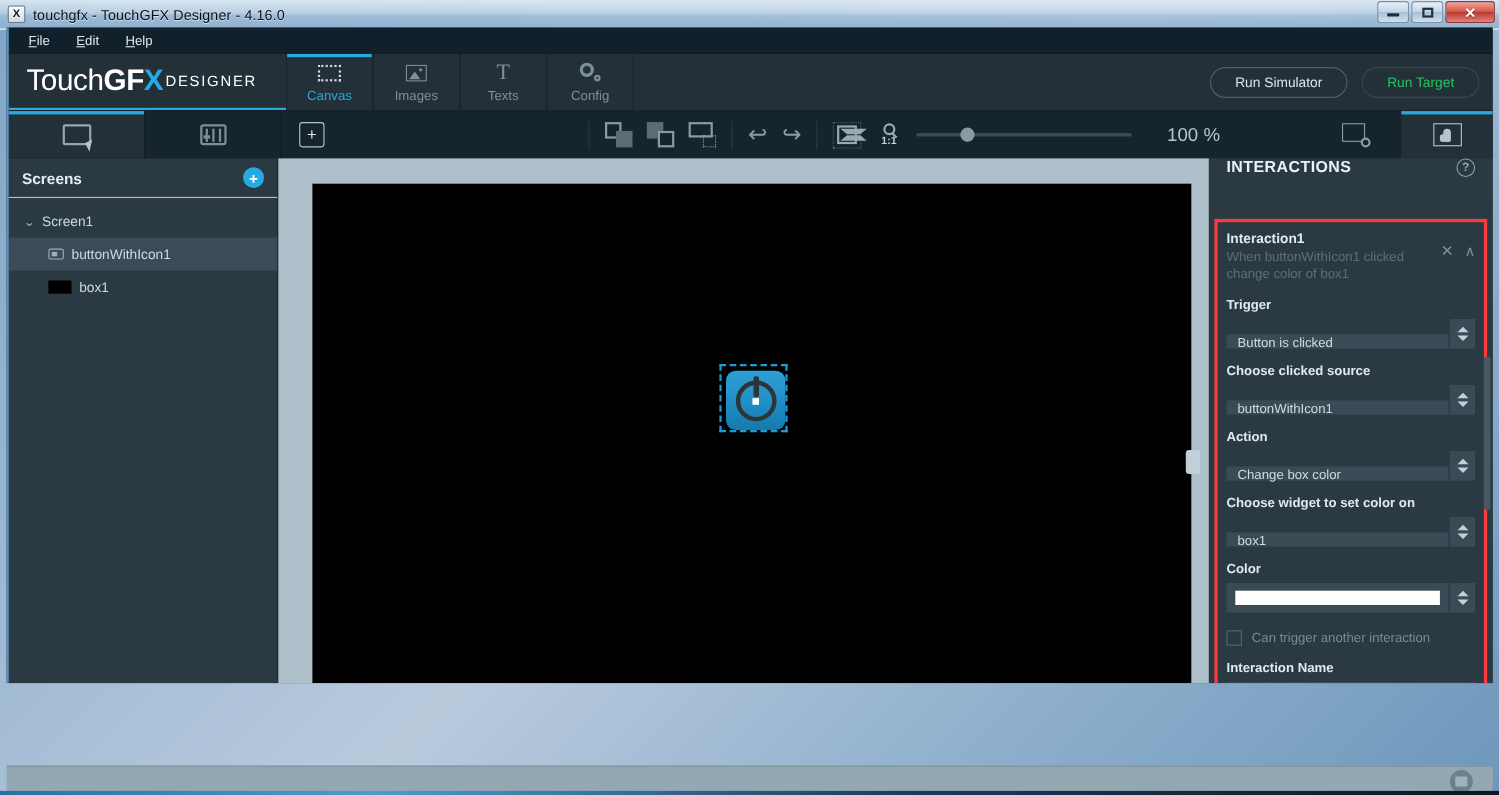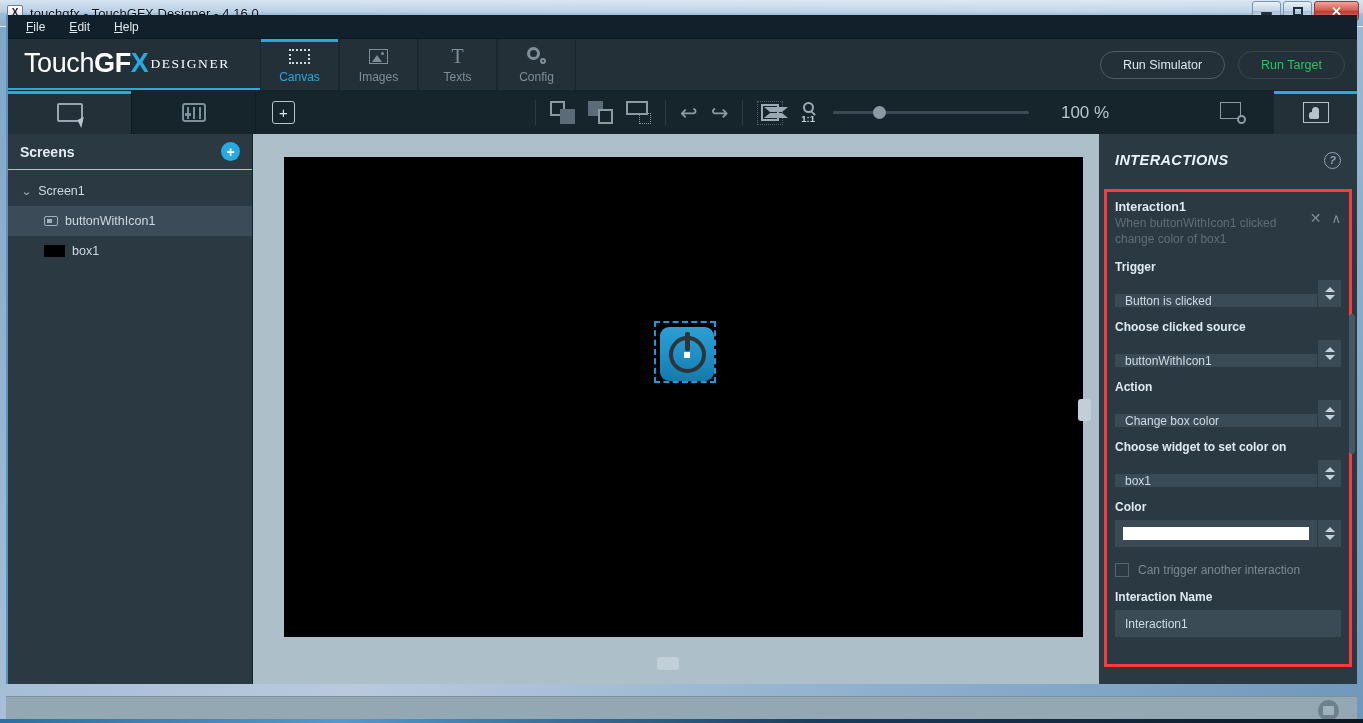--- a/index.html
+++ b/index.html
@@ -46,21 +46,21 @@
     border: 1px solid #8e3a34;
     background: linear-gradient(180deg,#f0a49c 0%,#d5564a 48%,#b93b32 52%,#e08279 100%);
     color: #fff; font-weight: bold; font-size: 13px;
     text-shadow: 0 1px 1px rgba(0,0,0,.45);
   }
   .winbtn .bar { width: 11px; height: 3px; background: #20303f; border-radius: 1px; margin-top: 5px; }
   .winbtn .sq { width: 10px; height: 9px; border: 2px solid #20303f; }
 
   
   .window {
-    position: absolute; top: 15px; left: 6px; width: 1351px; height: 669px;
+    position: absolute; top: 25px; left: 6px; width: 1351px; height: 596px;
     background: #1b2a33;
     border-left: 2px solid #5d93bd;
     overflow: hidden;
   }
 
   
   .menubar {
     height: 24px; background: #11202a; display: flex; align-items: center;
     padding-left: 6px; border-bottom: 1px solid #0b1a22;
   }
@@ -76,21 +76,21 @@
     border-bottom: 1px solid #16222a;
   }
   .logo-wrap {
     width: 252px; display: flex; align-items: center; padding-left: 16px;
     background: #243038;
     border-bottom: 2px solid #27a9e1;
   }
   .logo-main { font-size: 27px; color: #ffffff; letter-spacing: -0.4px; font-weight: 400; }
   .logo-main b { font-weight: 700; }
   .logo-main .x { color: #27a9e1; font-weight: 700; }
-  .logo-sub { font-size: 13.5px; color: #ffffff; letter-spacing: 1.6px; margin-left: 2px; font-family: Liberation Serif, serif; }
+  .logo-sub { font-size: 13.5px; color: #ffffff; letter-spacing: 1.6px; margin-left: 2px; }
 
   .maintabs { display: flex; align-items: stretch; }
   .mtab {
     width: 79px; display: flex; flex-direction: column;
     align-items: center; justify-content: center; gap: 3px;
     border-right: 1px solid #1b262e;
     border-left: 1px solid #1b262e;
     color: #7d8f9b; font-size: 12px; position: relative;
     background: #243038;
   }
@@ -290,21 +290,21 @@
     position: absolute; left: 404px; bottom: 15px; width: 22px; height: 13px;
     background: #c1d0d8; border-radius: 3px;
   }
   .canvas-scroll-v {
     position: absolute; right: 8px; top: 265px; width: 13px; height: 22px;
     background: #c1d0d8; border-radius: 3px;
   }
 
   
   .rightpanel { width: 258px; background: #2b3943; position: relative; display:flex; flex-direction:column; }
-  .rp-head { height: 52px; display: flex; align-items: center; padding: 0 16px; font-style: italic; }
+  .rp-head { height: 52px; display: flex; padding: 0 16px; }
   .rp-title { font-size: 14.5px; color: #eaf2f7; font-weight: bold; letter-spacing: .4px; }
   .helpcircle {
     margin-left: auto; width: 17px; height: 17px; border-radius: 50%;
     border: 1.5px solid #93a4b0; color: #93a4b0; font-size: 11px; font-weight: bold;
     display:flex;align-items:center;justify-content:center; line-height:1;
   }
   .redframe {
     position: absolute; left: 5px; top: 55px; width: 248px; height: 478px;
     border: 3px solid #fb3b3b; pointer-events: none;
   }

